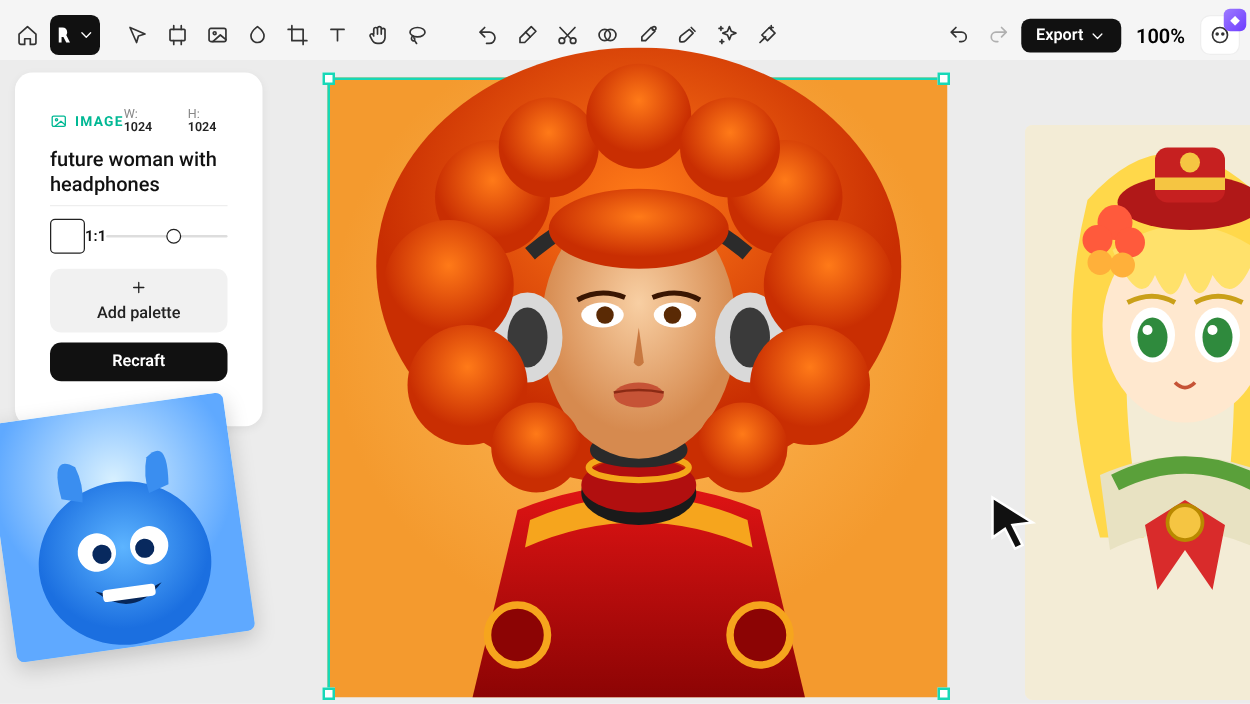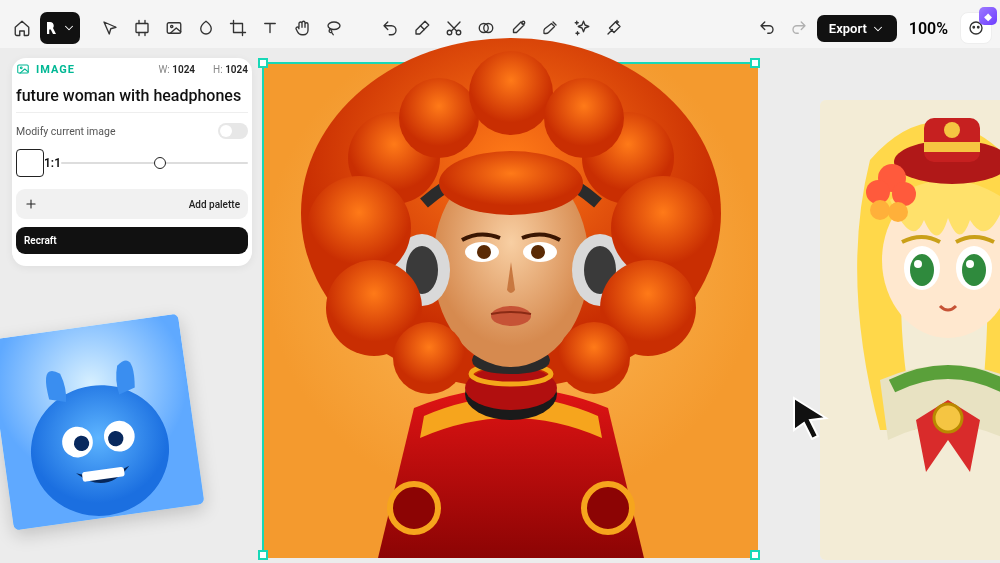--- a/index.html
+++ b/index.html
@@ -58,24 +58,24 @@
   width: 18px; height: 18px; border-radius: 5px;
   background: linear-gradient(135deg,#9d7aff,#6e3dff);
   display: flex; align-items: center; justify-content: center;
   color: #fff; font-size: 10px;
 }
 
 
 .panel {
   position: absolute;
   left: 12px; top: 58px;
-  width: 240px;
+  width: 198px;
   background: #fff;
   border-radius: 14px;
-  padding: 4px;
+  padding: 28px;
   box-shadow: 0 2px 8px rgba(0,0,0,.06);
 }
 .panel-head {
   display: flex; align-items: center; justify-content: space-between;
   margin-bottom: 10px;
 }
 .panel-title {
   display: flex; align-items: center; gap: 6px;
   color: #00b894; font-weight: 700; font-size: 11px; letter-spacing: 1px;
 }
@@ -127,24 +127,25 @@
 }
 .ratio-lab { font-size:12px; color:#111; font-weight:600; }
 .slider { flex:1; height:2px; background:#ddd; border-radius:1px; position:relative; }
 .slider .dot {
   position:absolute; top:-5px; left:50%;
   width:12px; height:12px; border-radius:50%;
   background:#fff; border:1.5px solid #222;
 }
 
 .pill-btn {
-  display:flex; align-items:center; justify-content:space-between; gap:6px;
+  display:flex; align-items:center; justify-content:flex-start; gap:6px;
   width:100%; padding:8px; border-radius:9px;
-  font-size:10px; font-weight:500; cursor:pointer;
+  font-size:13px; font-weight:500; cursor:pointer;
   margin-bottom:8px;
+  flex-direction:column;
 }
 .pill-light { background:#f1f1f1; color:#222; }
 .pill-dark  { background:#111; color:#fff; font-weight:600; }
 
 
 .canvas {
   position:absolute; left:0; right:0; top:48px; bottom:0;
   z-index:-1;
   background:#ececec;
 }
@@ -355,26 +356,20 @@
       <span><span>W:</span> <b>1024</b></span>
       <span><span>H:</span> <b>1024</b></span>
     </div>
   </div>
 
 
   <div class="prompt-text">future woman with headphones</div>
 
   <div class="divider"></div>
 
-  <div class="modify-row">
-    <div class="modify-label">Modify current image</div>
-    <div class="toggle">
-        <div class="knob"></div>
-      </div>
-  </div>
 
   <div class="ratio-row">
     <div class="ratio-sq"></div>
     <div class="ratio-lab">1:1</div>
     <div class="slider">
         <div class="dot"></div>
       </div>
   </div>
 
   <div class="pill-btn pill-light">

